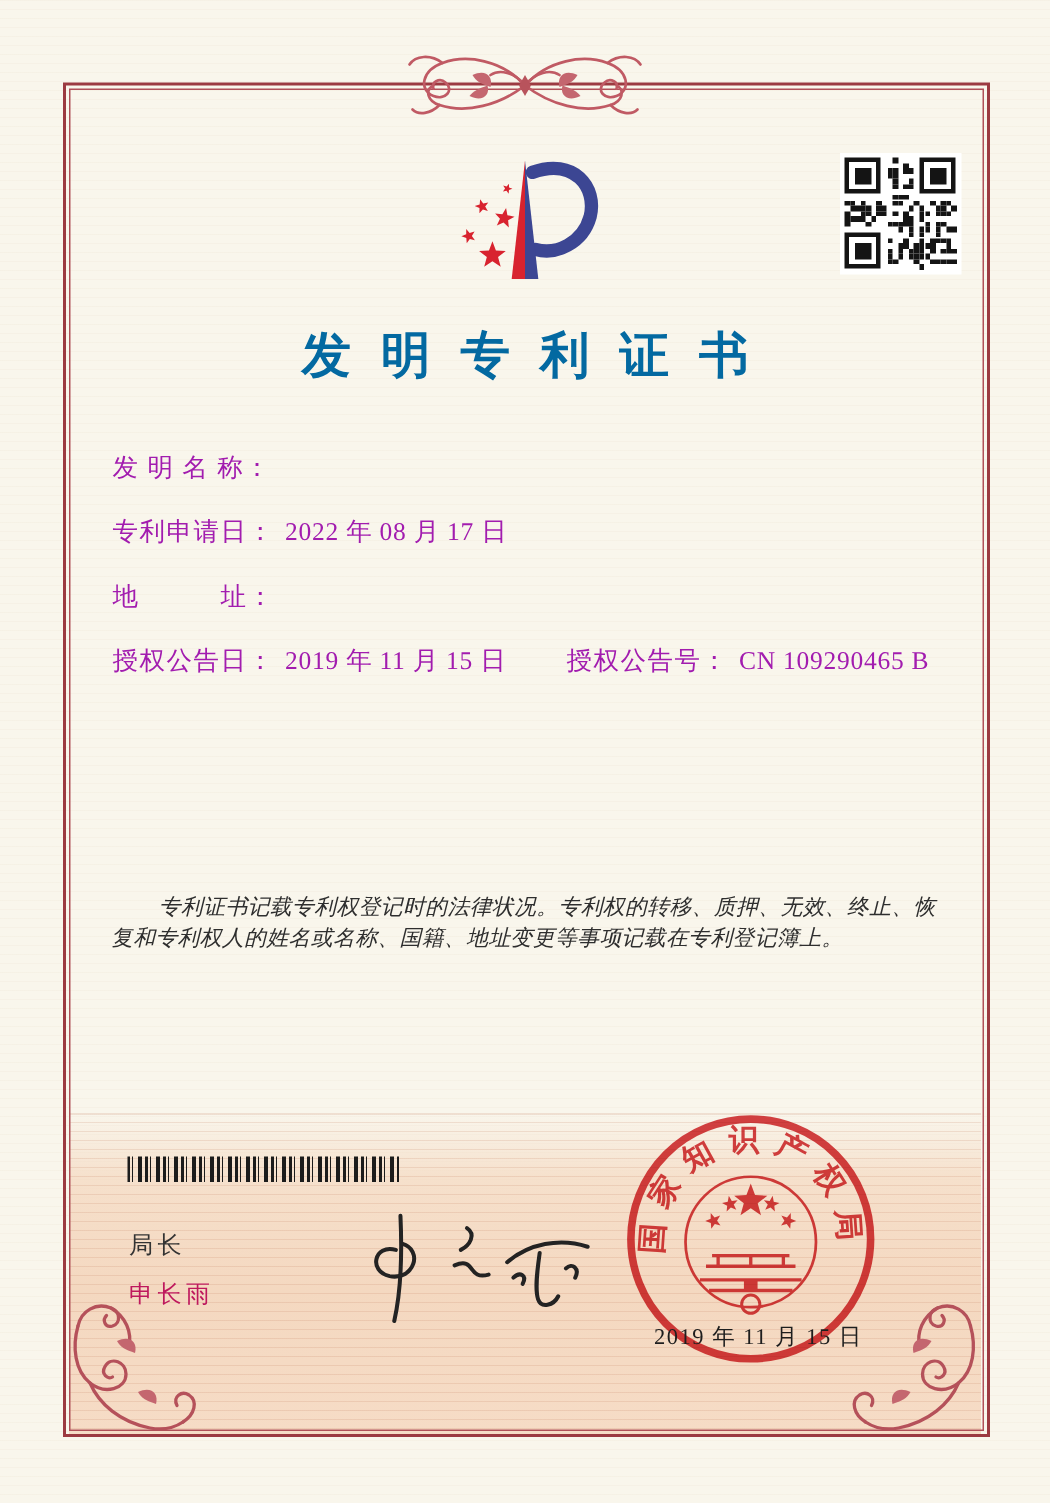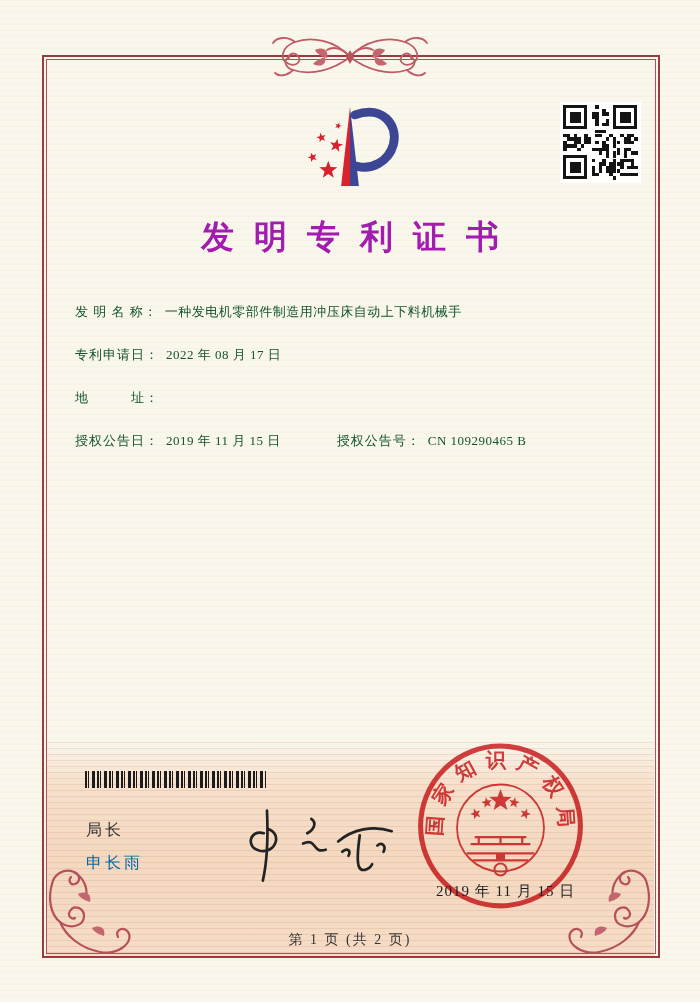--- a/index.html
+++ b/index.html
@@ -26,35 +26,35 @@
   .frame::before{content:'';position:absolute;inset:2px;border:1px solid #b05058;}
   .abs{position:absolute;z-index:3;}
   .cert-no{left:75px;top:99px;font-size:15px;letter-spacing:1px;color:#3a3a3a;white-space:pre;}
   .logo{left:276px;top:99px;width:148px;height:94px;}
   .qr{left:560px;top:102px;width:81px;height:81px;background:#fff;}
   .qr .finder{position:absolute;width:18px;height:18px;border:3.5px solid #141414;}
   .qr .finder::after{content:'';position:absolute;inset:3.5px;background:#141414;}
   .qr .f1{left:3px;top:3px;} .qr .f2{left:53px;top:3px;} .qr .f3{left:3px;top:53px;}
   .qr .cell{position:absolute;width:3.5px;height:3.5px;background:#141414;}
   .title{left:0;width:100%;top:215px;text-align:center;font-size:33px;font-weight:bold;
-         letter-spacing:20px;text-indent:20px;color:#a21caf;}
-  .fields{left:75px;top:303px;font-size:13px;color:#14532d;}
+         letter-spacing:20px;text-indent:20px;color:#0369a1;}
+  .fields{left:75px;top:303px;font-size:17px;color:#a21caf;}
   .frow{display:flex;height:17px;line-height:17px;margin-bottom:26px;white-space:pre;}
   .flabel{letter-spacing:1px;}
   .fvalue{margin-left:7px;letter-spacing:.5px;}
-  .grant2{margin-left:56px;display:flex;}
+  .grant2{margin-left:40px;display:flex;}
   .paras{left:74px;top:595px;width:556px;font-size:14.5px;line-height:21px;
          letter-spacing:.3px;color:#2e2e2e;font-style:italic;}
   .paras p{margin:0;text-indent:2.2em;}
   .barcode{left:85px;top:771px;width:181px;height:17px;
     background:repeating-linear-gradient(90deg,#1c1c1c 0 2px,rgba(0,0,0,0) 2px 3px,
       #1c1c1c 3px 4px,rgba(0,0,0,0) 4px 7px,#1c1c1c 7px 10px,rgba(0,0,0,0) 10px 12px);}
   .director-title{left:86px;top:820px;font-size:16px;letter-spacing:3px;color:#333;
     font-family:"Liberation Sans","DejaVu Sans",sans-serif;}
-  .director-name{left:86px;top:853px;font-size:16px;letter-spacing:3px;color:#0369a1;
+  .director-name{left:86px;top:853px;font-size:16px;letter-spacing:3px;color:#be185d;
     font-family:Liberation Sans, sans-serif;}
   .signature{left:235px;top:798px;width:165px;height:88px;}
   .seal{left:412px;top:740px;width:177px;height:177px;mix-blend-mode:multiply;opacity:.95;}
   .seal-date{left:436px;top:882px;font-size:15px;letter-spacing:1px;color:#1e1e1e;z-index:4;white-space:pre;}
   .page-info{left:0;width:100%;top:931px;text-align:center;font-size:14px;letter-spacing:2px;color:#333;}
   .back-note{left:0;width:100%;top:970px;text-align:center;font-size:15.5px;letter-spacing:3px;
     color:#333;font-style:italic;}
   .flourish-top{left:249px;top:30px;width:202px;height:54px;z-index:3;}
   .corner{width:96px;height:94px;z-index:3;}
   .corner-left{left:44px;top:864px;}
@@ -259,40 +259,40 @@
         <div class="cell" style="left: 74.4px; top: 70.83px;"></div>
         <div class="cell" style="left: 52.98px; top: 74.4px;"></div>
       </div>
   </div>
 
   <div class="abs title">发明专利证书</div>
 
   <div class="abs fields">
     <div class="frow">
       <span class="flabel">发 明 名 称：</span>
-      <span class="fvalue">一种发电机零部件制造用冲压床自动上下料机械手</span>
     </div>
     <div class="frow">
       <span class="flabel">专利申请日：</span>
       <span class="fvalue">2022 年 08 月 17 日</span>
     </div>
     <div class="frow">
       <span class="flabel">地　　　址：</span>
     </div>
     <div class="frow">
       <span class="flabel">授权公告日：</span>
       <span class="fvalue">2019 年 11 月 15 日</span>
       <span class="grant2">
         <span class="flabel">授权公告号：</span>
         <span class="fvalue">CN 109290465 B</span>
       </span>
     </div>
   </div>
 
   <div class="abs paras">
+    <p>专利证书记载专利权登记时的法律状况。专利权的转移、质押、无效、终止、恢复和专利权人的姓名或名称、国籍、地址变更等事项记载在专利登记簿上。</p>
   </div>
 
   <div class="abs barcode"></div>
 
   <div class="abs director-title">局长</div>
   <div class="abs director-name">申长雨</div>
 
   <svg class="abs signature" viewBox="0 0 160 85">
     <g stroke="#232323" stroke-width="2.6" fill="none" stroke-linecap="round" stroke-linejoin="round">
       <path d="M28,34 C14,30 10,48 24,51 C40,54 46,34 32,30"></path>
@@ -326,15 +326,14 @@
       <path d="M66,96 L66,103 M87.5,96 L87.5,103 M109,96 L109,103"></path>
       <path d="M54,112 L121,112"></path>
       <path d="M60,119 L115,119"></path>
     </g>
     <rect x="83" y="112" width="9" height="7" fill="#d4383c"></rect>
     <circle cx="87.5" cy="128" r="6" fill="none" stroke="#d4383c" stroke-width="2"></circle>
   </svg>
 
   <div class="abs seal-date">2019 年 11 月 15 日</div>
 
-  <div class="abs page-info">第 1 页 (共 2 页)</div>
 
 </div>
 
 </body></html>

